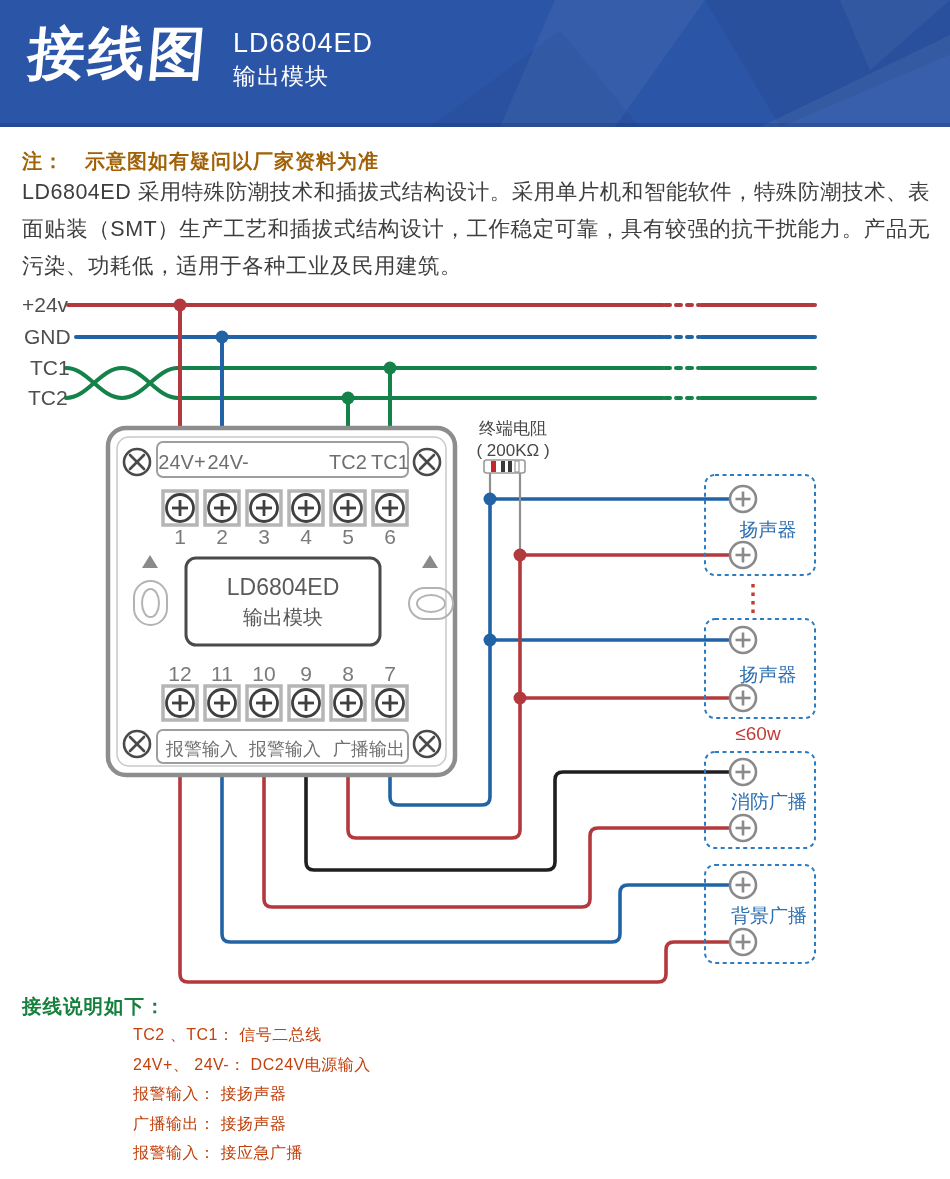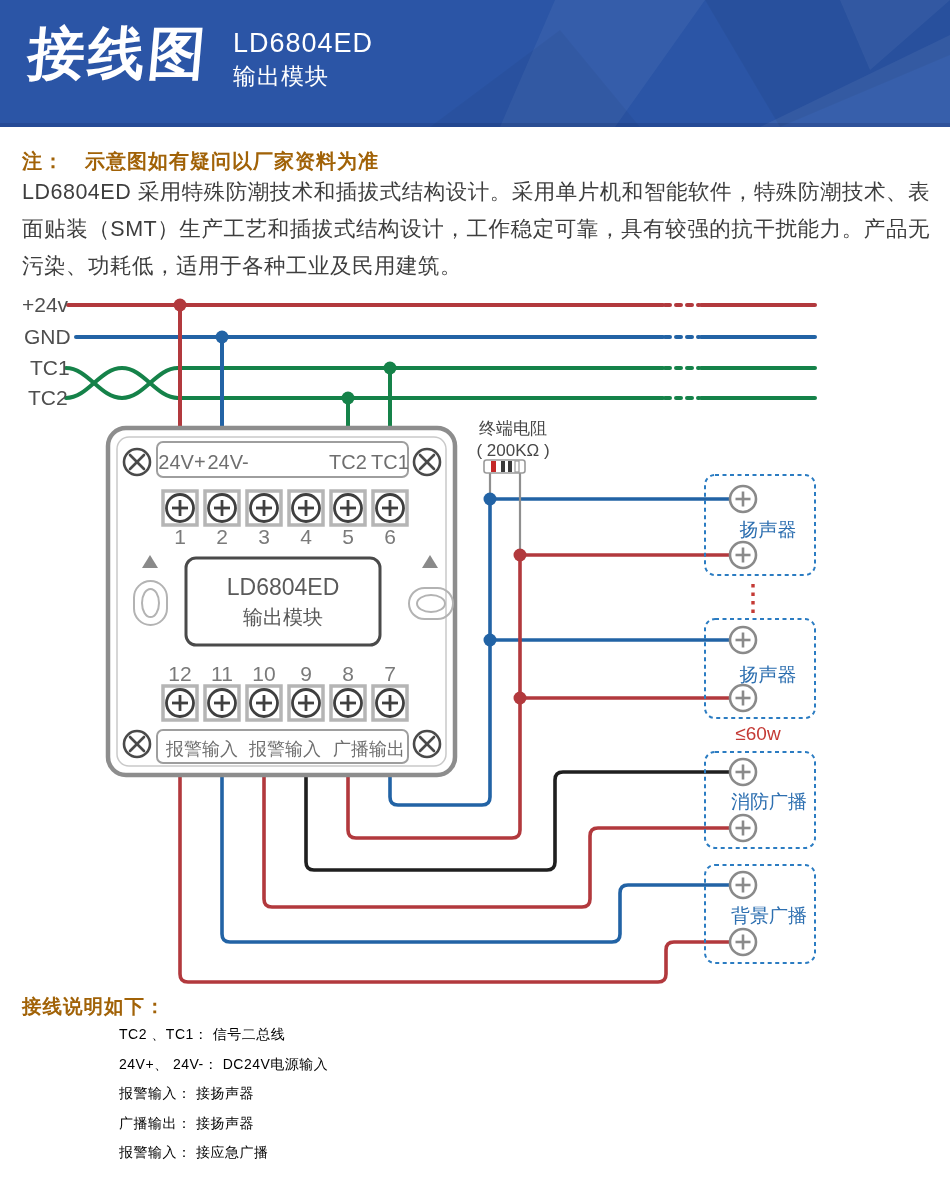--- a/index.html
+++ b/index.html
@@ -23,22 +23,22 @@
   .h-sub{left:233px;top:61px;color:#ffffff;font-size:23px;font-weight:500;letter-spacing:1px;}
   
   .note{left:22px;top:141px;color:#a16207;font-size:20px;font-weight:600;letter-spacing:1px;margin-top:7px;}
   .desc{
     left:22px;top:174px;width:908px;color:#3e3e3e;font-size:21.5px;
     line-height:37px;text-align:justify;letter-spacing:0.5px;
   }
   
   .diagram{left:0;top:285px;width:950px;height:705px;}
   
-  .notes-head{left:22px;top:993px;color:#a16207;font-size:19.5px;font-weight:600;letter-spacing:1px;}
-  .notes-list{left:119px;top:1020px;color:#000000;font-size:14px;line-height:29.5px;letter-spacing:0.5px;}
+  .notes-head{left:22px;top:993px;color:#15803d;font-size:19.5px;font-weight:600;letter-spacing:1px;}
+  .notes-list{left:133px;top:1020px;color:#c2410c;font-size:16px;line-height:29.5px;letter-spacing:0.5px;}
   .notes-list div{height:29.5px;}
 </style>
 </head>
 <body>
 
 <div class="abs header">
   <svg class="abs deco" width="950" height="127" viewBox="0 0 950 127">
     <polygon points="555,0 705,0 615,127 500,127" fill="rgba(255,255,255,0.05)"></polygon>
     <polygon points="705,0 950,0 950,55 780,127" fill="rgba(0,0,0,0.05)"></polygon>
     <polygon points="760,127 950,35 950,127" fill="rgba(255,255,255,0.06)"></polygon>

